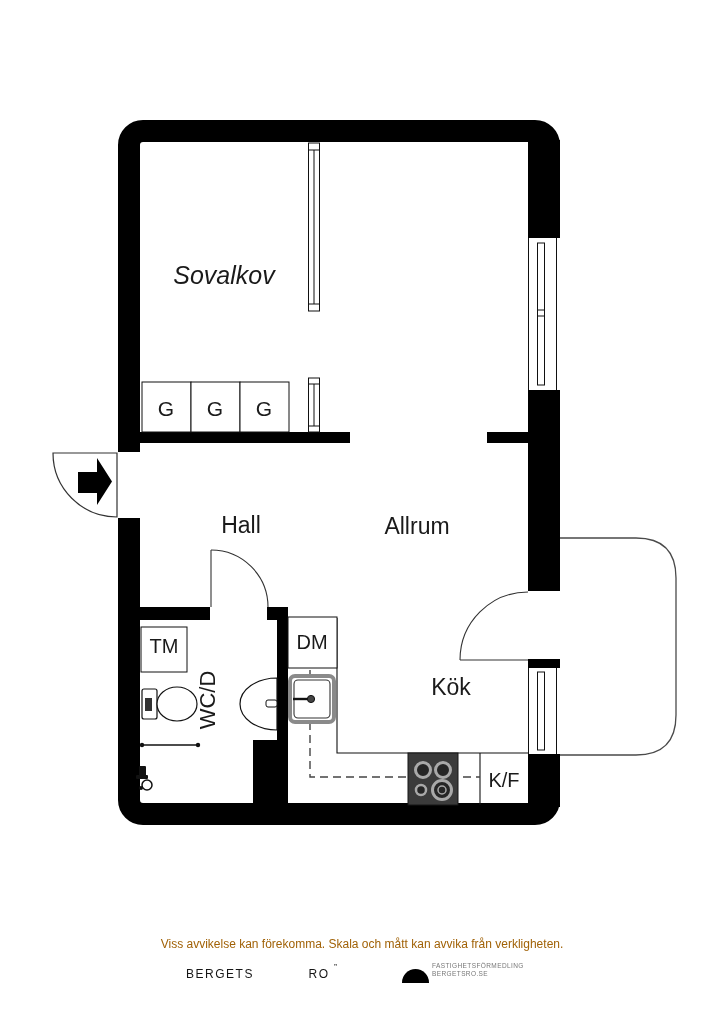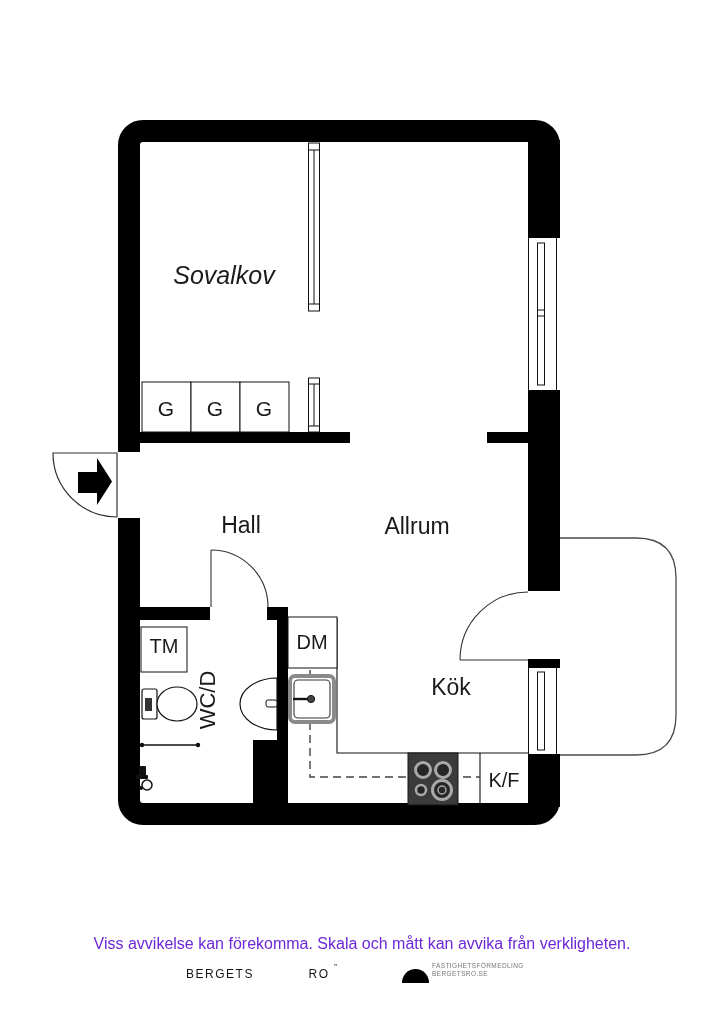--- a/index.html
+++ b/index.html
@@ -8,21 +8,21 @@
   #stage{position:absolute;inset:0;width:724px;height:1024px;}
   svg{position:absolute;left:0;top:0;}
   .lbl{position:absolute;transform:translate(-50%,-50%);white-space:nowrap;
        color:#1a1a1a;line-height:1;}
   .t-title{font-size:28px;}
   .t-room{font-size:25px;font-style:italic;}
   .t-room-sm{font-size:23px;}
   .t-box{font-size:20px;}
   .t-g{font-size:21px;}
   .t-wcd{font-size:22px;transform:translate(-50%,-50%) rotate(-90deg);}
-  .t-disc{font-size:16px;color:#6d28d9;}
+  .t-disc{font-size:12px;color:#a16207;}
   .t-brand{font-size:12px;letter-spacing:1.5px;font-weight:500;color:#161616;}
   .t-mark{font-size:9px;color:#333;transform:none;}
   .agency{position:absolute;left:432px;top:962px;font-size:6.5px;line-height:1.25;
           color:#777;letter-spacing:.4px;}
   .halfdome{position:absolute;left:402px;top:969px;width:27px;height:13.5px;
             background:#000;border-radius:27px 27px 0 0;}
 </style>
 </head>
 <body>
 

